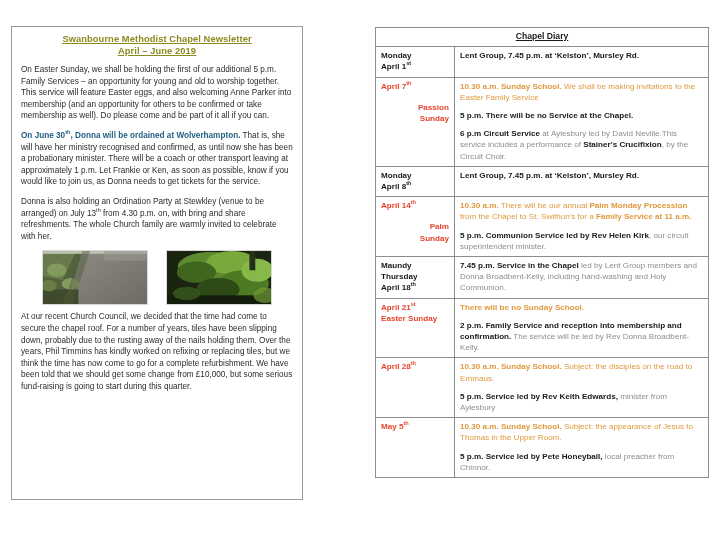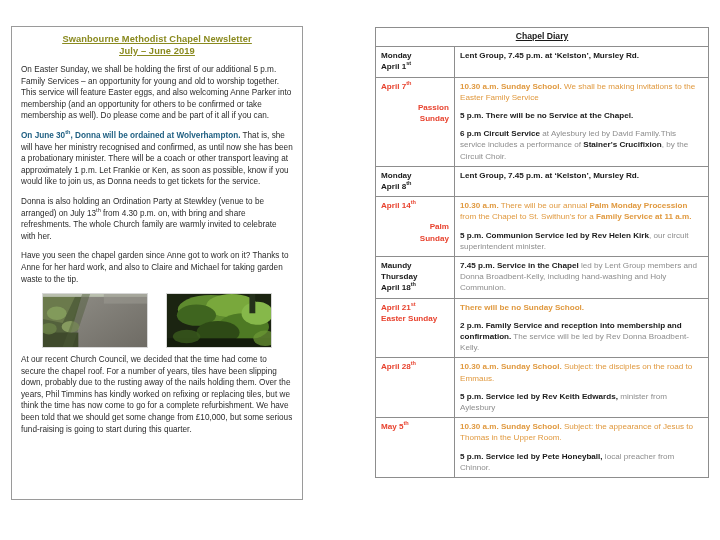--- a/index.html
+++ b/index.html
@@ -103,30 +103,29 @@
 </style>
 </head>
 <body>
 
 <div class="page">
 
   <div class="newsletter">
 
     <div class="nl-title">
       <span>Swanbourne Methodist Chapel Newsletter</span>
-      <span>July – June 2019</span>
+      <span>April – June 2019</span>
     </div>
 
     <p class="nl-p">On Easter Sunday, we shall be holding the first of our additional 5 p.m. Family Services – an opportunity for young and old to worship together. This service will feature Easter eggs, and also welcoming Anne Parker into membership (and an opportunity for others to be confirmed or take membership as well). Do please come and be part of it all if you can.</p>
 
     <p class="nl-p"><span class="nl-lead">On June 30<sup>th</sup>, Donna will be ordained at Wolverhampton.</span><span> That is, she will have her ministry recognised and confirmed, as until now she has been a probationary minister. There will be a coach or other transport leaving at approximately 1 p.m. Let Frankie or Ken, as soon as possible, know if you would like to join us, as Donna needs to get tickets for the service.</span></p>
 
     <p class="nl-p">Donna is also holding an Ordination Party at Stewkley (venue to be arranged) on July 13<sup>th</sup> from 4.30 p.m. on, with bring and share refreshments. The whole Church family are warmly invited to celebrate with her.</p>
 
-    <p class="nl-p">Have you seen the chapel garden since Anne got to work on it? Thanks to Anne for her hard work, and also to Claire and Michael for taking garden waste to the tip.</p>
 
     <div class="photos">
       <div class="photo">
         <svg viewBox="0 0 106 55" preserveAspectRatio="none">
           <defs>
             <linearGradient id="pth" x1="0" y1="0" x2="1" y2="1">
               <stop offset="0%" stop-color="#8f8d86"></stop>
                 <stop offset="100%" stop-color="#6e6b64"></stop>
             </linearGradient>
           </defs>
@@ -184,21 +183,21 @@
           </td>
         </tr>
         <tr>
           <td>
             <div class="d-red">April 7<sup>th</sup></div>
             <div class="d-red-c ctr-block">Passion<br>Sunday</div>
           </td>
           <td>
             <p class="pmar"><span class="org">10.30 a.m. Sunday School.</span><span class="org-l"> We shall be making invitations to the Easter Family Service</span></p>
             <p class="pmar"><span class="blk">5 p.m. There will be no Service at the Chapel.</span></p>
-            <p class="pmar"><span class="blk">6 p.m Circuit Service</span><span class="gry"> at Aylesbury led by David Family.</span><span class="gry">This service includes a performance of </span><span class="blk">Stainer's Crucifixion</span><span class="gry">, by the Circuit Choir.</span></p>
+            <p class="pmar"><span class="blk">6 p.m Circuit Service</span><span class="gry"> at Aylesbury led by David Neville.</span><span class="gry">This service includes a performance of </span><span class="blk">Stainer's Crucifixion</span><span class="gry">, by the Circuit Choir.</span></p>
           </td>
         </tr>
         <tr>
           <td>
             <div class="d-black">Monday</div>
             <div class="d-black">April 8<sup>th</sup></div>
           </td>
           <td>
             <p class="pmar"><span class="blk">Lent Group</span><span class="blk">, 7.45 p.m. at ‘Kelston’, Mursley Rd.</span></p>
           </td>

